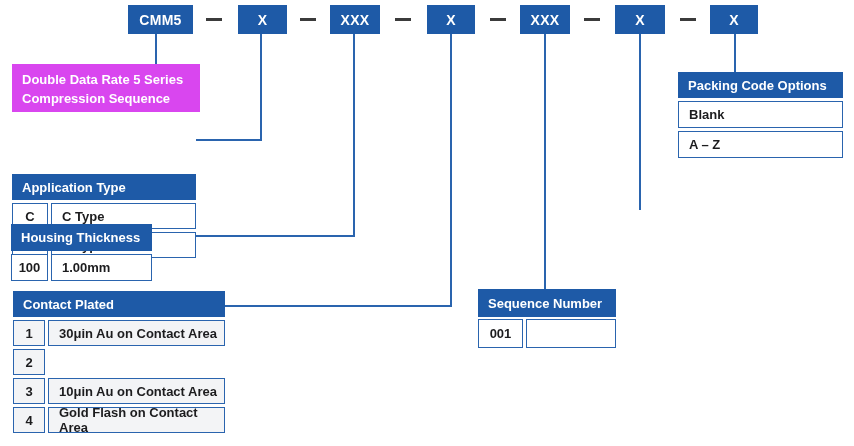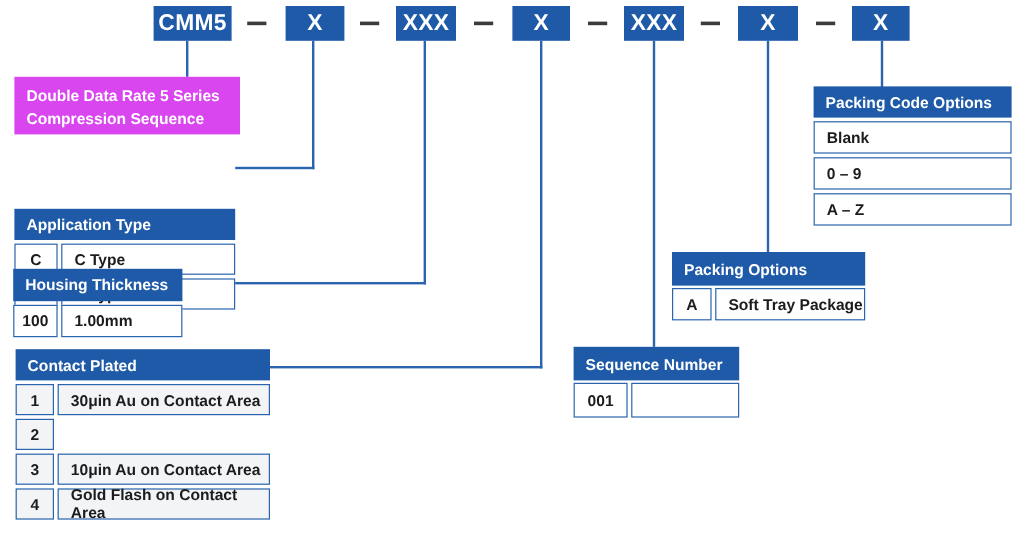--- a/index.html
+++ b/index.html
@@ -2,21 +2,21 @@
 <html><head>
 <meta charset="utf-8">
 <style>
   html,body{margin:0;padding:0;background:#ffffff;}
   #canvas{
     position:relative;width:854px;height:446px;background:#ffffff;
     font-family:"Liberation Sans", sans-serif;overflow:hidden;
   }
   .pbox{
     position:absolute;top:5px;height:29px;background:#1e5aa7;color:#ffffff;
-    font-weight:bold;font-size:19px;display:flex;align-items:center;justify-content:center;
+    font-weight:bold;font-size:14px;display:flex;align-items:center;justify-content:center;
     letter-spacing:.3px;
   }
   .dash{position:absolute;top:18px;width:16px;height:3px;background:#3b3b3b;}
   .cline{position:absolute;background:#2a64ae;}
   .bluebox{
     position:absolute;background:#d946ef;color:#ffffff;font-weight:bold;font-size:13px;
   }
   .descbox{padding:6px 8px 0 10px;line-height:19px;}
   .tbl{position:absolute;}
   .tbl-header{
@@ -108,34 +108,24 @@
   </div>
 
   <div class="tbl" style="left:478px;top:289px;width:138px;">
     <div class="tbl-header" style="height:28px;">Sequence Number</div>
     <div class="trow" style="margin-top:2px;">
       <div class="cell code" style="width:45px;height:29px;text-align:center;">001</div>
       <div class="cell desc" style="height:29px;"></div>
     </div>
   </div>
 
-  <div class="tbl" style="left:560px;top:210px;width:161px;">
-    <div class="tbl-header" style="height:28px;">Packing Options</div>
-    <div class="trow" style="margin-top:2px;">
-      <div class="cell code" style="width:33px;height:27px;">A</div>
-      <div class="cell desc" style="height:27px;">Soft Tray Package</div>
-    </div>
-  </div>
 
   <div class="tbl" style="left:678px;top:72px;width:165px;">
     <div class="tbl-header" style="height:26px;">Packing Code Options</div>
     <div class="trow">
       <div class="cell desc" style="height:27px;text-align:right;">Blank</div>
-    </div>
-    <div class="trow">
-      <div class="cell desc" style="height:27px;">0 – 9</div>
     </div>
     <div class="trow">
       <div class="cell desc" style="height:27px;">A – Z</div>
     </div>
   </div>
 
 </div>
 
 </body></html>

